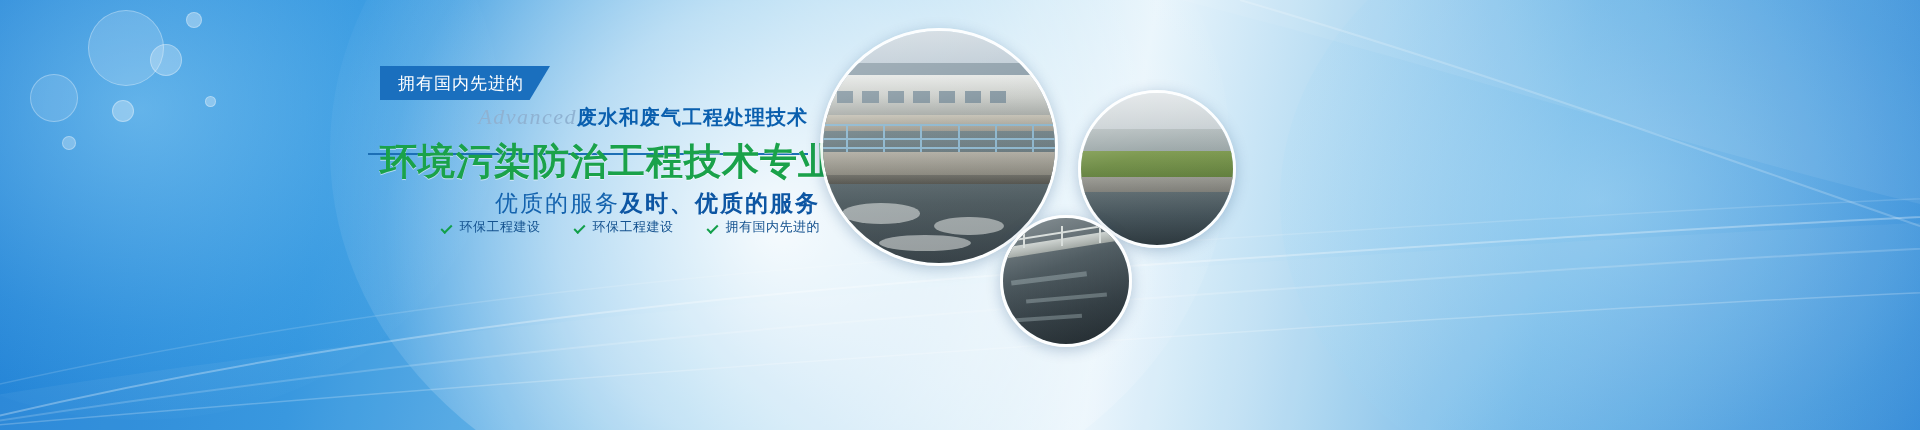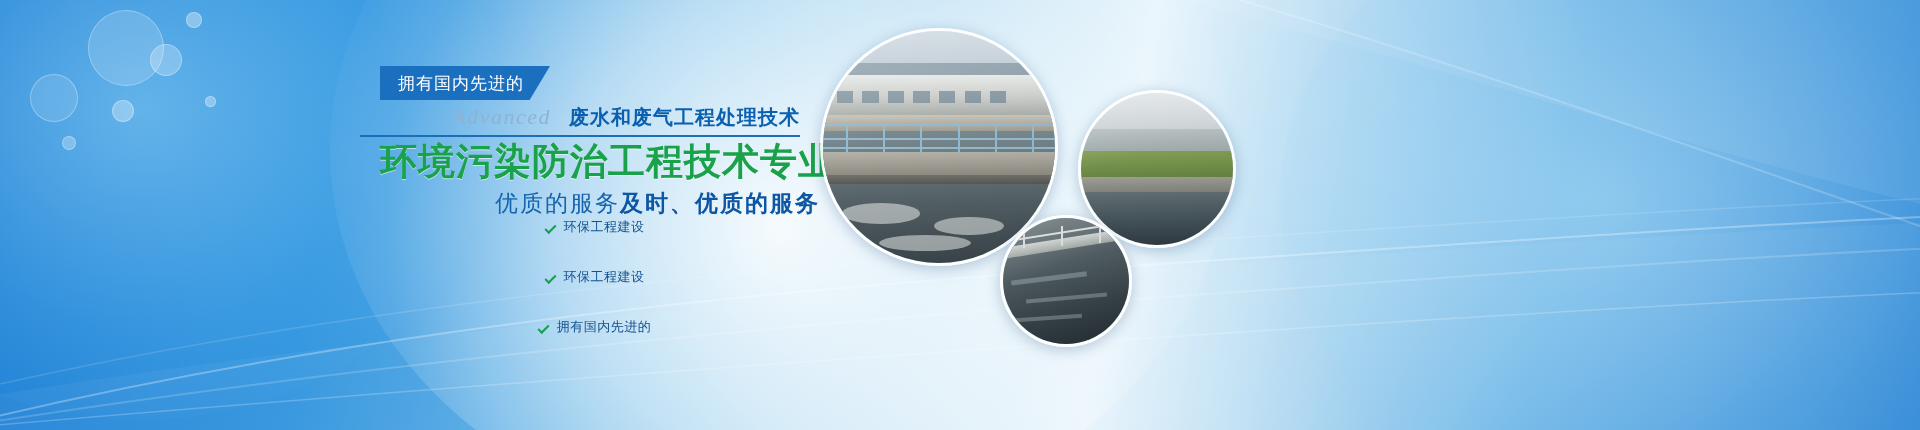--- a/index.html
+++ b/index.html
@@ -102,39 +102,39 @@
     font-style: italic;
     font-size: 31px;
     line-height: 1;
     color: #7ba8cf;
     letter-spacing: 1px;
     white-space: nowrap;
   }
 
   .row-advanced {
     position: absolute;
-    left: 360px;
+    left: 368px;
     top: 104px;
     width: 440px;
     display: flex;
     align-items: baseline;
     justify-content: flex-end;
     border-bottom: 2px solid #1c6fb5;
-    padding-bottom: 4px;
+    padding-bottom: 22px;
   }
   .word-advanced {
     font-family: "Liberation Serif", serif;
     font-style: italic;
     font-size: 22px;
     color: #8fb2d2;
     letter-spacing: 1.5px;
     white-space: nowrap;
   }
   .line-sub {
-    margin-left: 18px;
+    margin-left: 0;
     font-size: 20px;
     font-weight: bold;
     color: #0a5fae;
     letter-spacing: 1px;
     white-space: nowrap;
   }
 
   .headline {
     position: absolute;
     left: 380px;
@@ -167,21 +167,20 @@
 
   .feature-row {
     position: absolute;
     left: 368px;
     top: 218px;
     width: 452px;
     display: flex;
     justify-content: flex-end;
     gap: 32px;
     align-items: center;
-    flex-direction: column;
   }
   .feature {
     display: flex;
     align-items: center;
     gap: 7px;
     white-space: nowrap;
   }
   .check-icon {
     display: inline-block;
     width: 13px;

